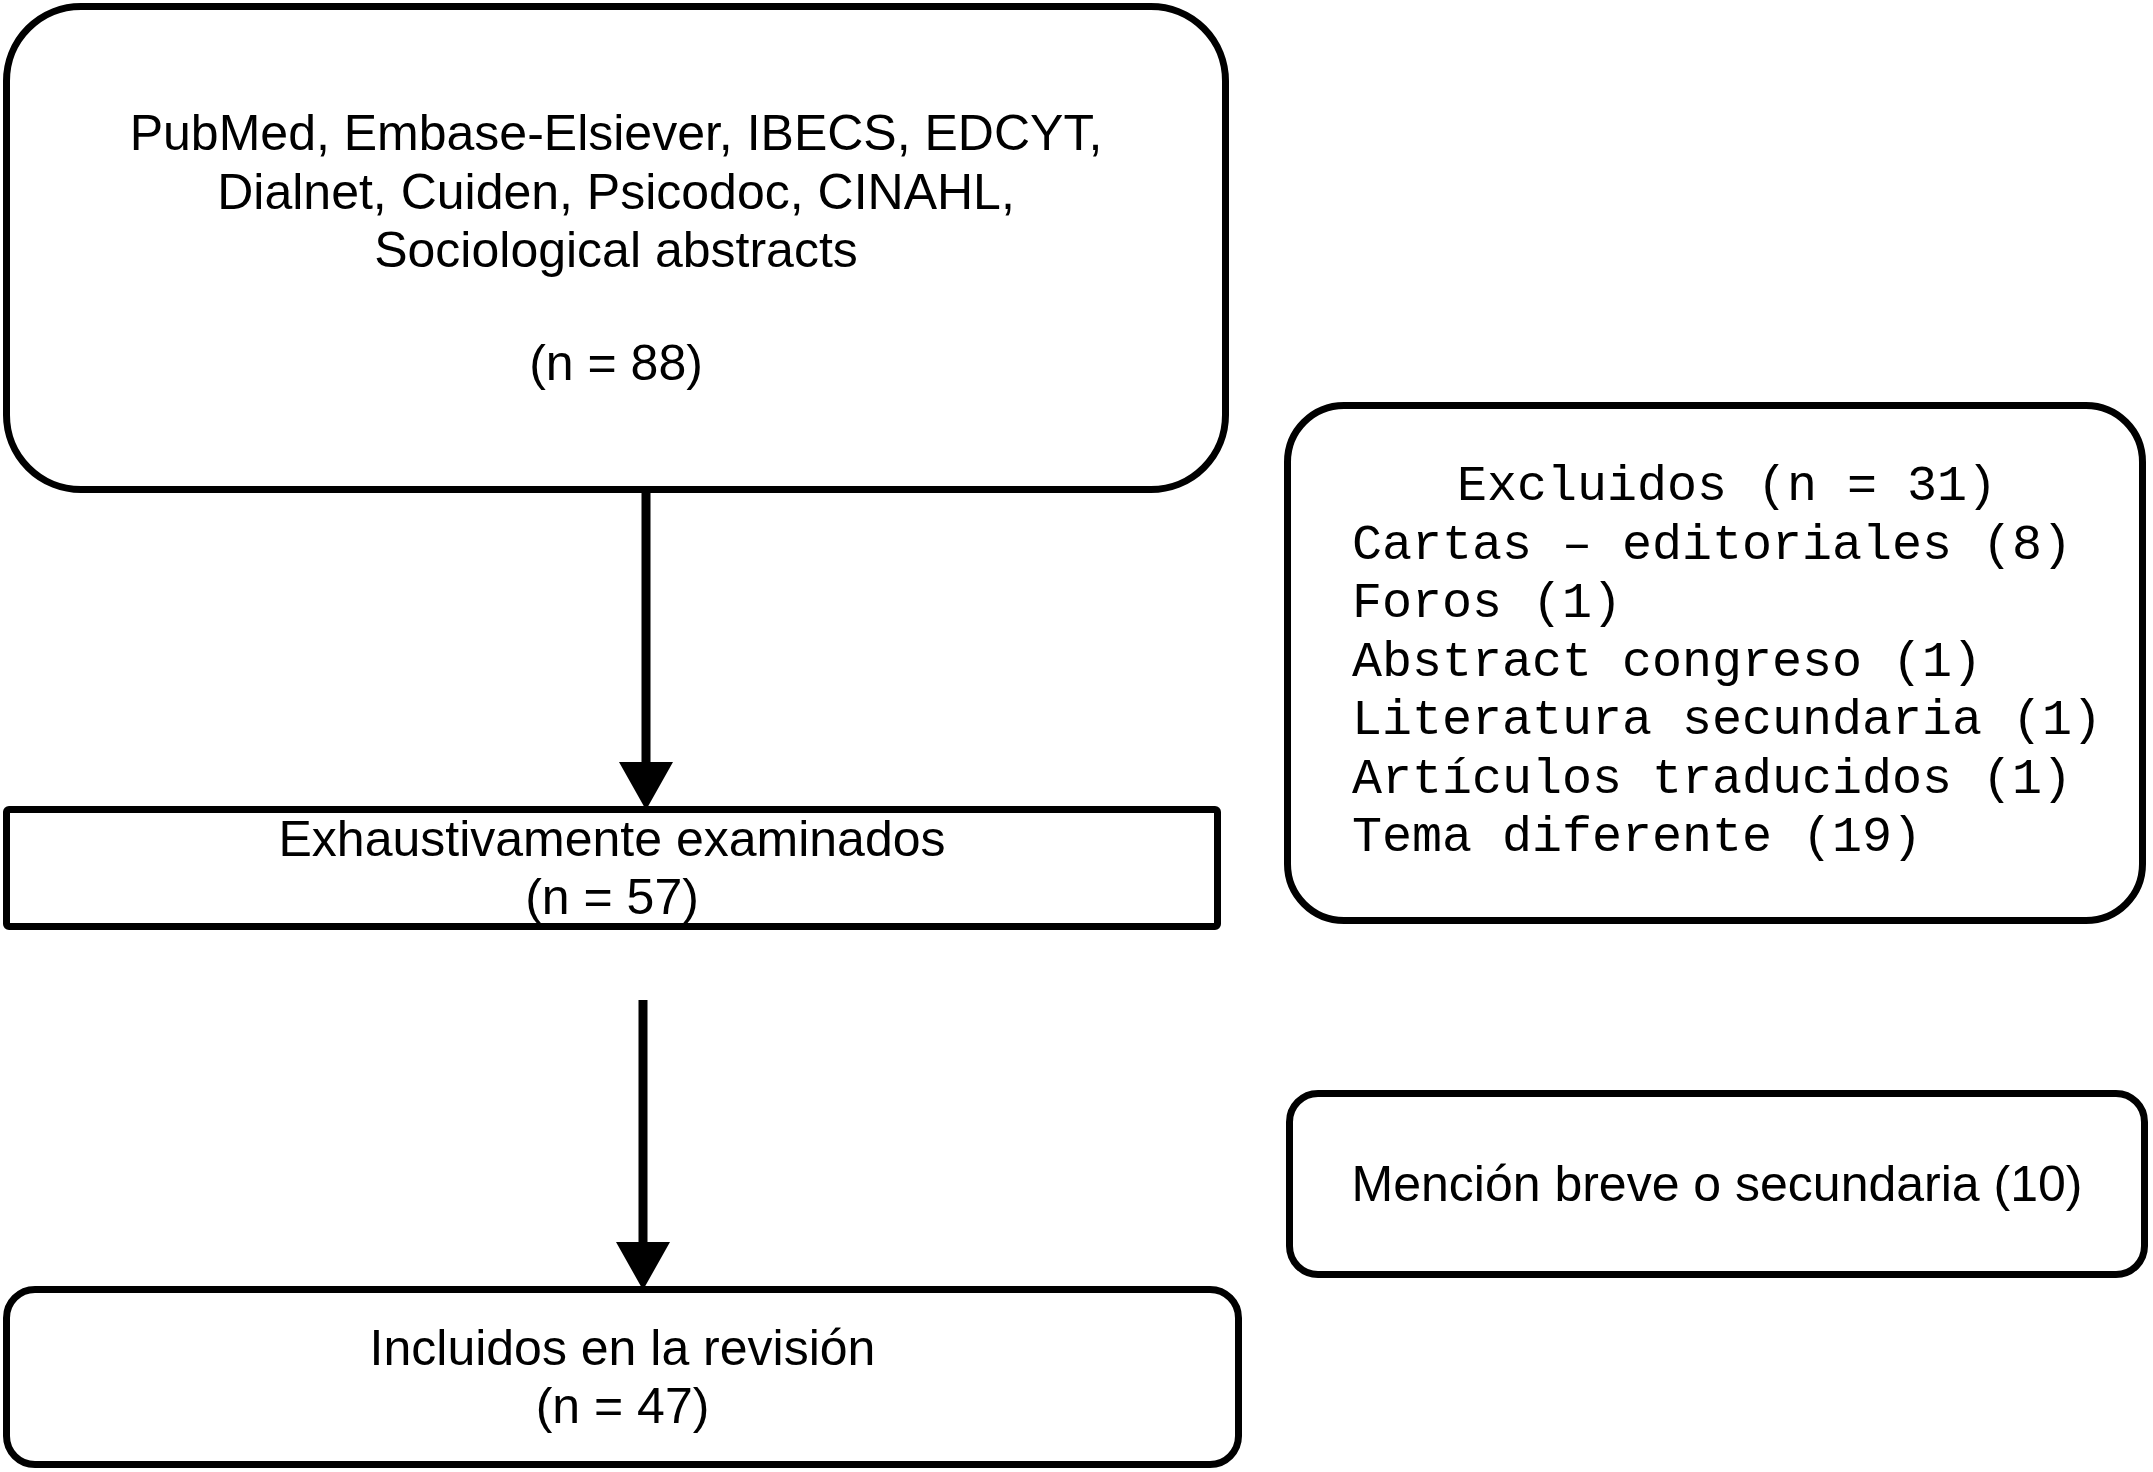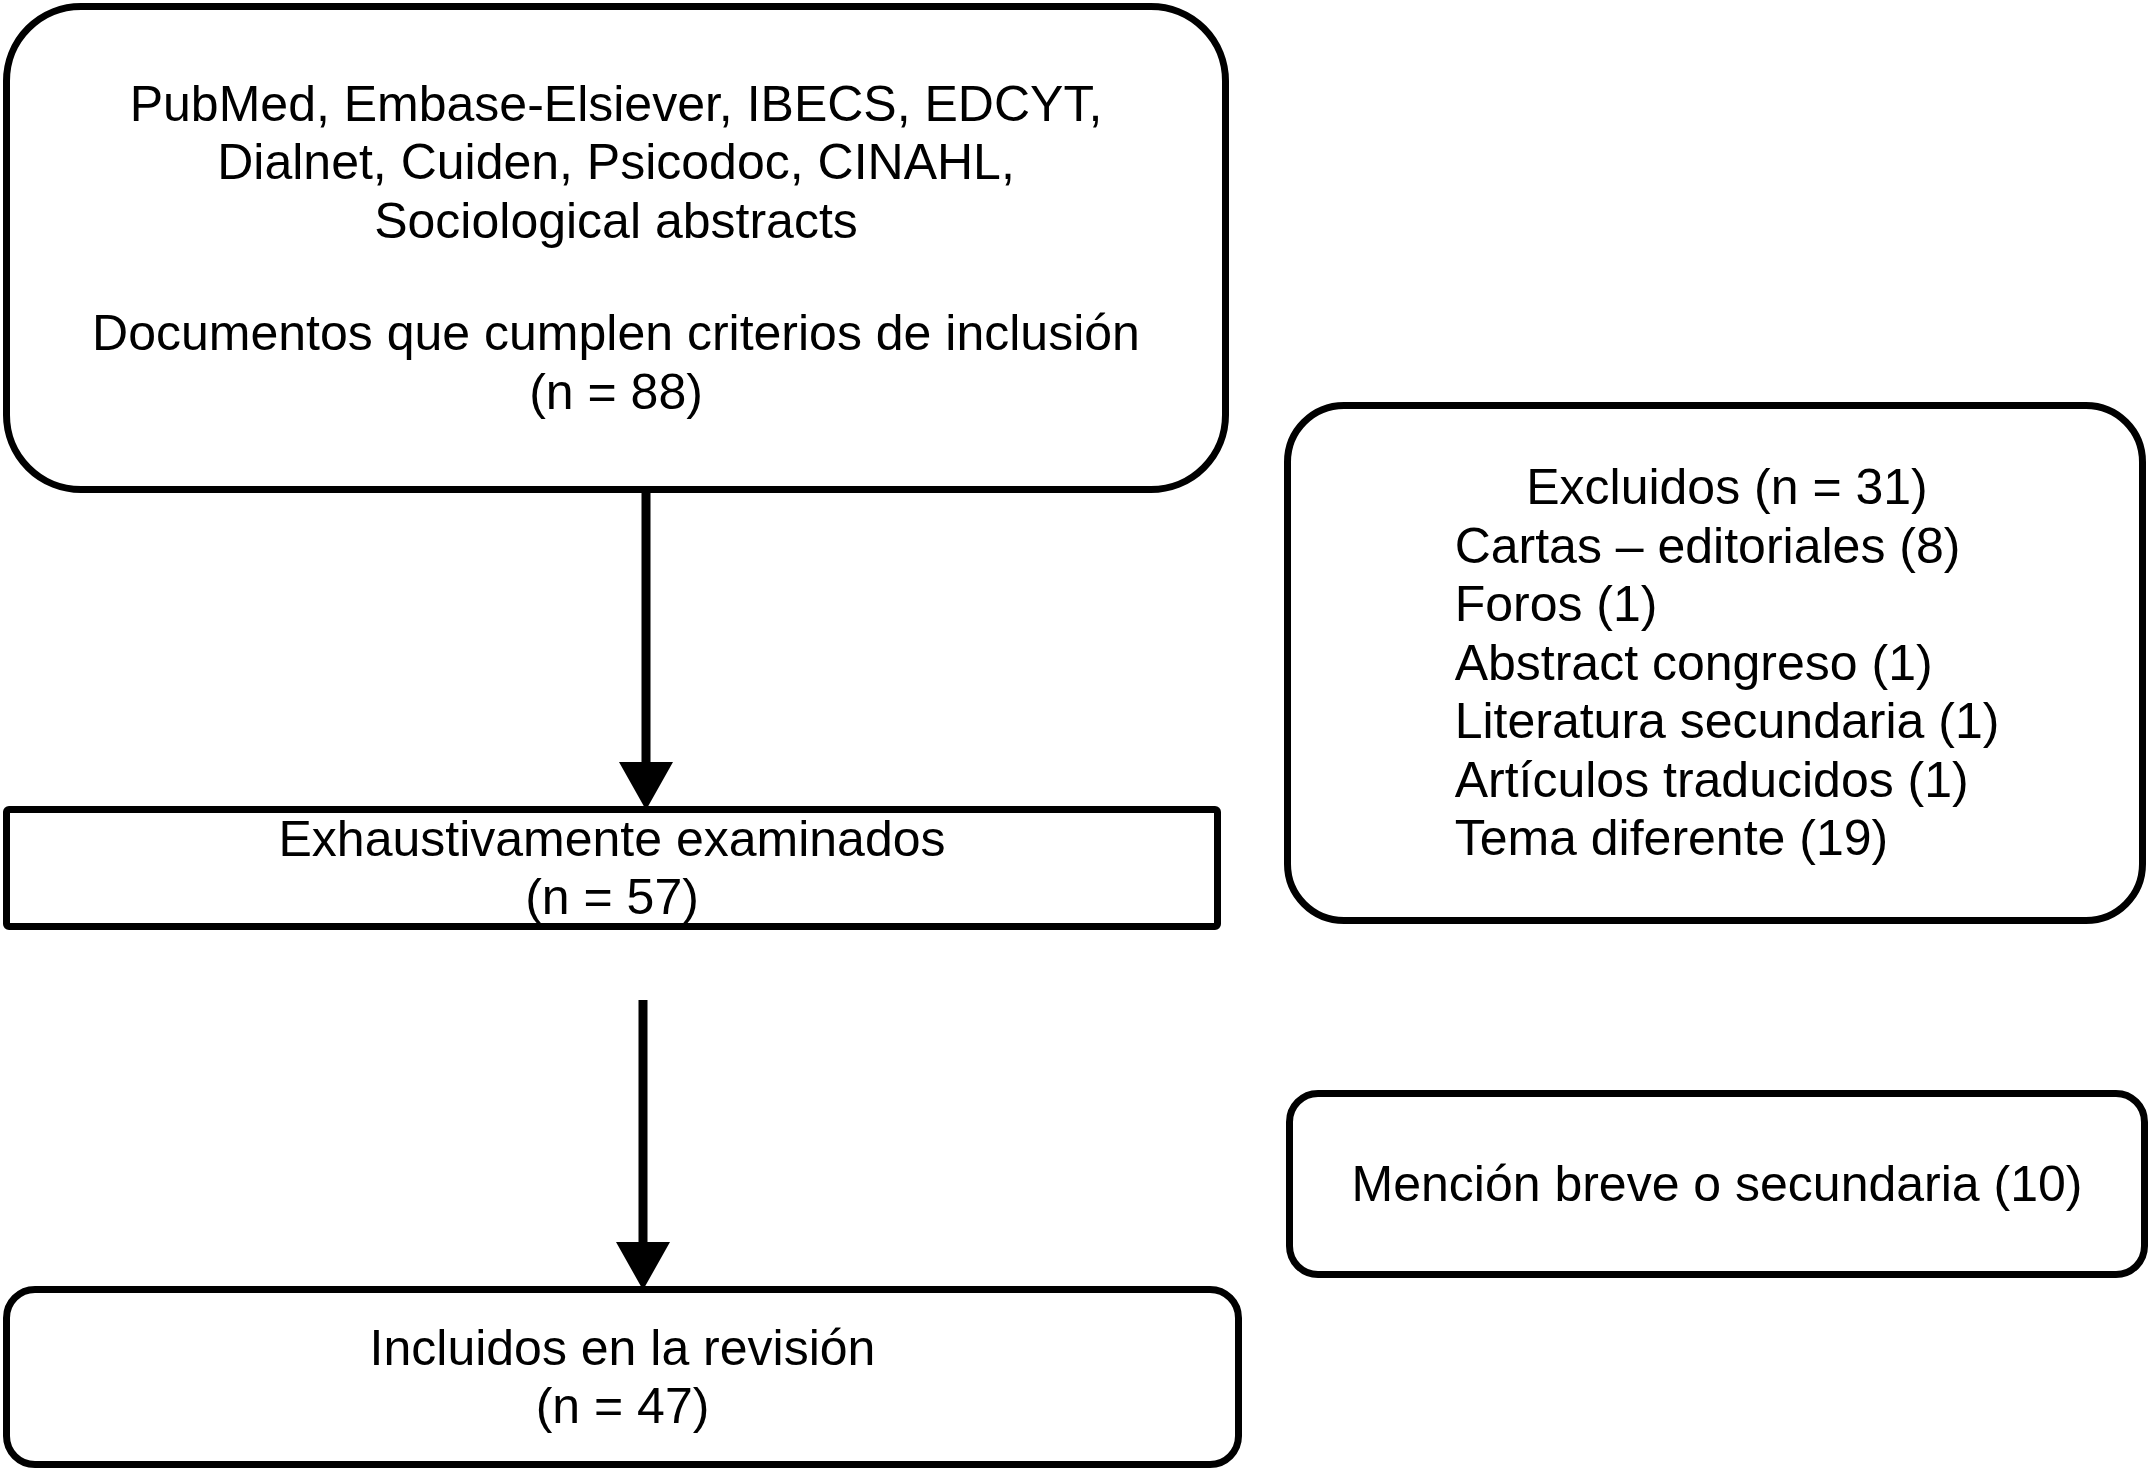--- a/index.html
+++ b/index.html
@@ -32,20 +32,21 @@
     align-items: center;
   }
   .flow-box .line {
     display: block;
     white-space: nowrap;
     line-height: 1.17;
   }
   .center-text .line { text-align: center; }
   .left-text {
     align-items: center;
+    font-family: Liberation Mono, monospace;
   }
   .left-text .lines {
     display: flex;
     flex-direction: column;
     align-items: flex-start;
   }
   .left-text .line { text-align: left; }
 
   
   #box-sources {
@@ -96,21 +97,20 @@
 </head>
 <body>
 
 <div id="canvas">
 
   <div class="flow-box center-text" id="box-sources">
     <span class="line">PubMed, Embase-Elsiever, IBECS, EDCYT,</span>
     <span class="line">Dialnet, Cuiden, Psicodoc, CINAHL,</span>
     <span class="line">Sociological abstracts</span>
     <span class="spacer"></span>
-    <span class="line">Documentos que cumplen criterios de inclusión</span>
     <span class="line">(n = 88)</span>
   </div>
 
   <svg class="arrow" id="arrow-1" viewBox="0 0 92 320">
     <line x1="46" y1="0" x2="46" y2="280" stroke="#000000" stroke-width="9"></line>
     <polygon points="19,272 73,272 46,320" fill="#000000"></polygon>
   </svg>
 
   <div class="flow-box center-text" id="box-screened">
     <span class="line">Exhaustivamente examinados</span>

